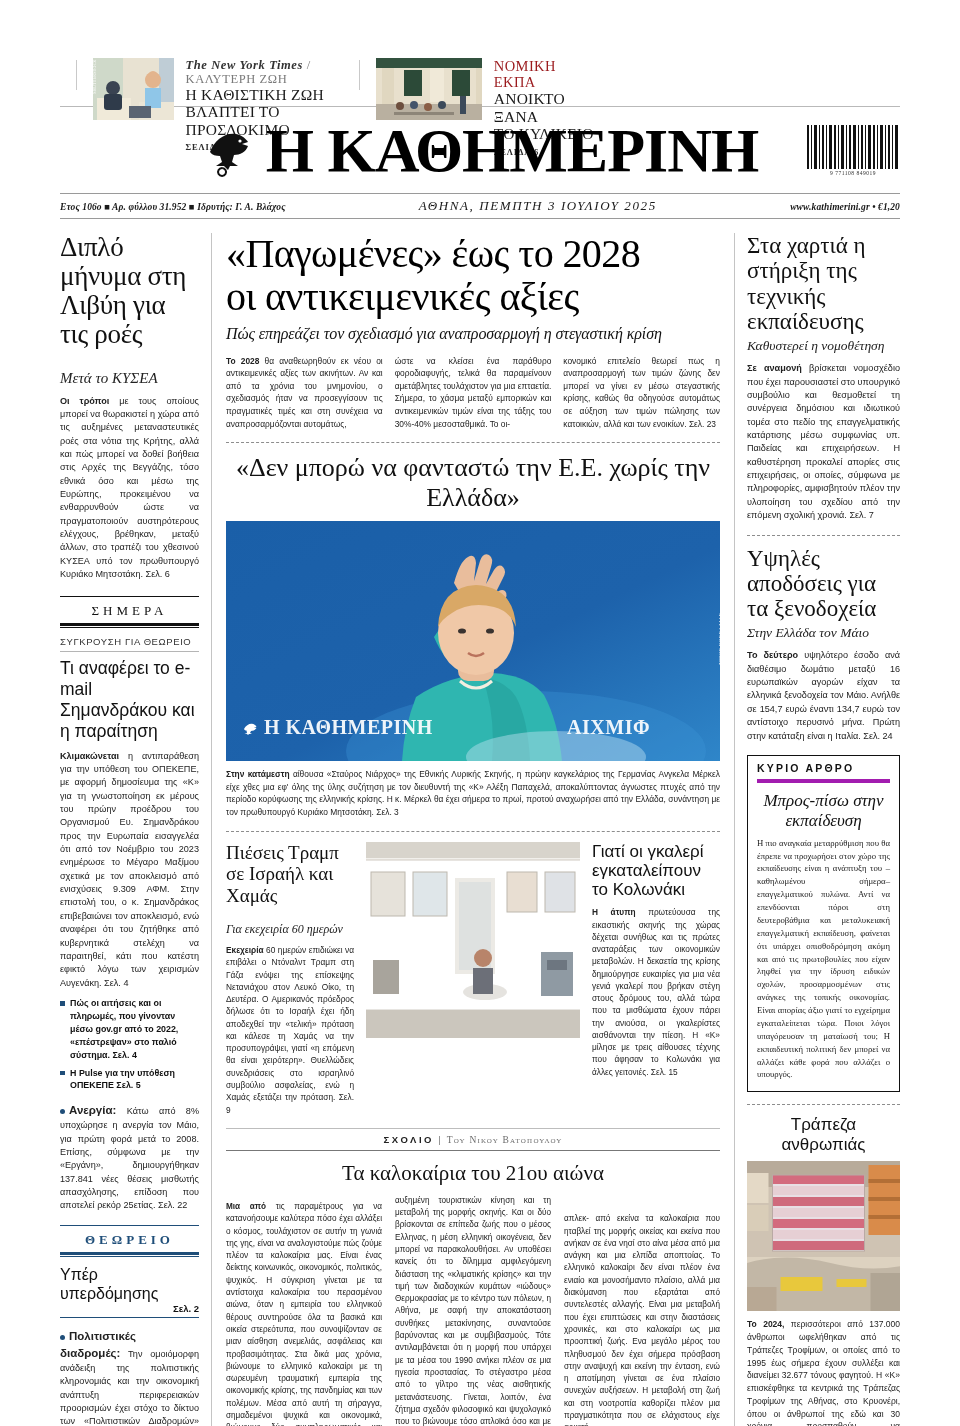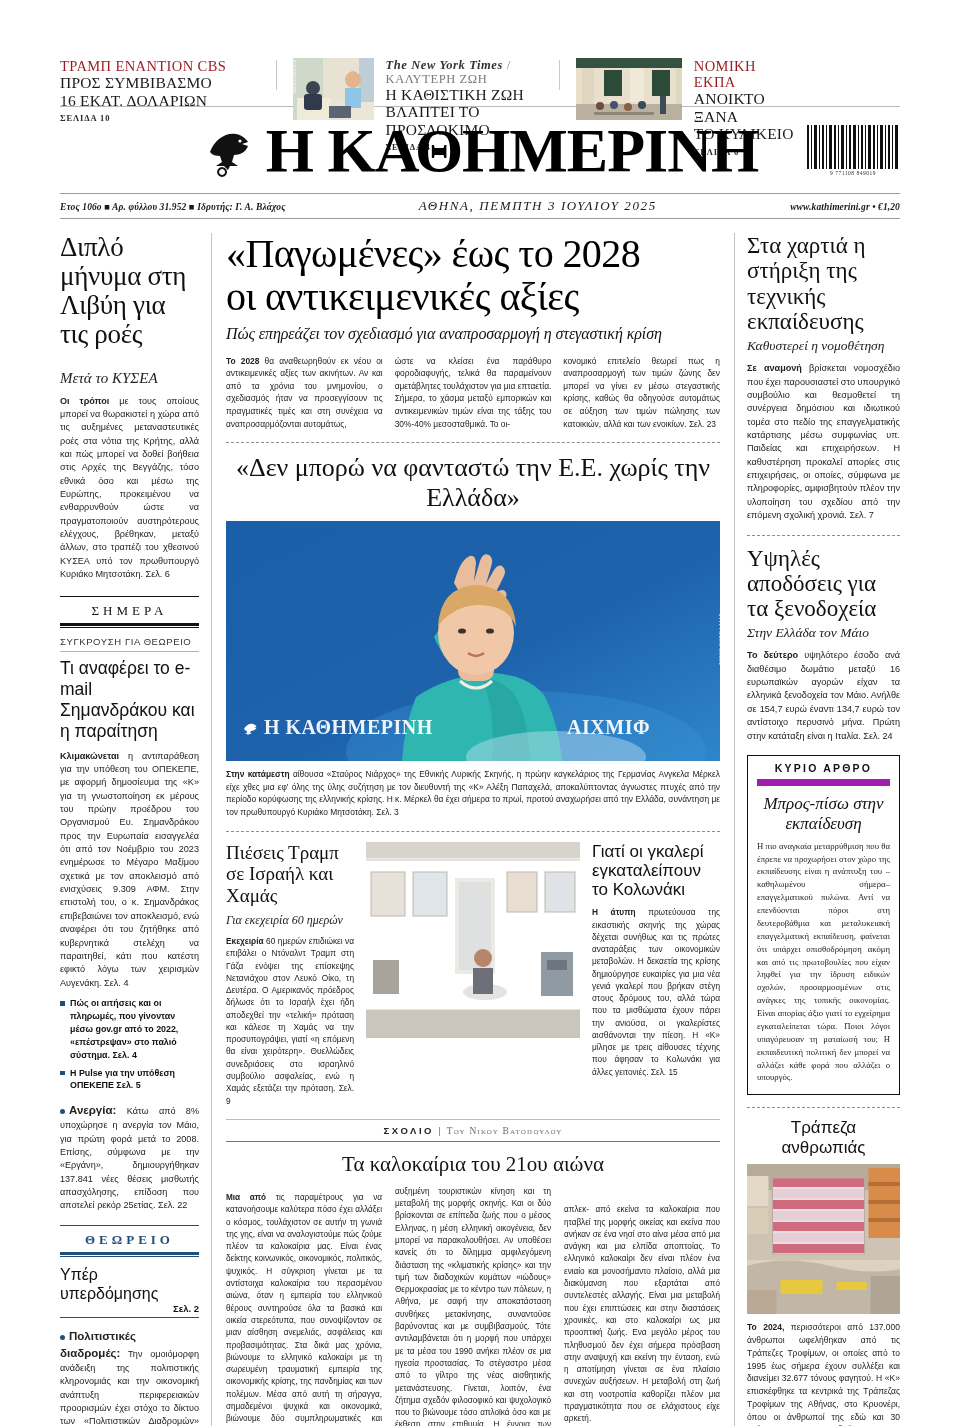--- a/index.html
+++ b/index.html
@@ -95,64 +95,56 @@
   .mp-wm2 { position:absolute; right:70px; bottom:22px; color:rgba(255,255,255,.92); font-weight:700; font-size:20px; letter-spacing:.5px; font-family:"Liberation Serif",serif;}
   .mp-credit { position:absolute; right:2px; top:92px; transform:rotate(-90deg); transform-origin:right top; font-size:5px; color:#fff; letter-spacing:.4px; white-space:nowrap;}
   .caption { font-size:8.4px; line-height:1.5; text-align:justify; font-family:"Liberation Sans", sans-serif; margin-top:7px; color:#222;}
   .caption b { font-weight:700; }
 
   .trio { display:flex; gap:12px; margin-top:10px; }
   .trio-col { width:128px; flex:none;}
   .trio-photo { flex:1; height:196px; background:#e9e4dc; position:relative; overflow:hidden; border:0;}
   .trio-head { font-size:19px; line-height:1.13; color:#111; }
   .trio-head.sans { font-family:"Liberation Sans", sans-serif; font-size:17px;}
-  .trio-sub { font-style:italic; font-size:12px; margin-top:7px; color:#222;}
+  .trio-sub { font-style:italic; font-size:12px; margin-top:16px; color:#222;}
   .trio-body { font-size:8.3px; line-height:1.48; text-align:justify; font-family:"Liberation Sans", sans-serif; margin-top:7px; color:#222;}
   .trio-body b { font-weight:700; }
 
   
   .commentwrap { border-top:1px solid #bdbdbd; margin-top:12px; padding-top:5px; }
   .comment-kicker { text-align:center; font-size:9.5px; letter-spacing:2px; color:#222; }
   .comment-kicker .sx { font-weight:700; font-family:"Liberation Sans", sans-serif; letter-spacing:2.5px;}
   .comment-kicker .by { color:#6b6b6b; font-variant:small-caps; letter-spacing:1.2px; }
   .comment-rule { border-top:1px solid #777; margin-top:5px;}
   .comment-title { text-align:center; font-size:21px; margin:10px 0 9px; color:#111;}
   .comment-cols { display:flex; gap:13px;align-items:center; }
   .comment-cols > div { flex:1; font-size:8.2px; line-height:1.5; text-align:justify; font-family:"Liberation Sans", sans-serif; color:#222;}
   .comment-cols b { font-weight:700; }
 
   
   .r-head { font-size:23px; line-height:1.1; color:#111;}
   .r-sub { font-style:italic; font-size:13.5px; margin-top:4px; color:#222;}
   .boxart { border:1px solid #111; padding:6px 9px 10px; margin-top:12px; }
-  .boxart-title { text-align:center; font-family:"Liberation Sans", sans-serif; font-weight:700; font-size:10.5px; letter-spacing:2.2px; color:#111; border-bottom:7px solid #a21caf; padding-bottom:5px; margin-bottom:8px;}
+  .boxart-title { font-family:"Liberation Sans", sans-serif; font-weight:700; font-size:10.5px; letter-spacing:2.2px; color:#111; border-bottom:4px solid #a21caf; padding-bottom:5px; margin-bottom:8px;}
   .boxart-head { text-align:center; font-style:italic; font-size:17px; line-height:1.17; color:#111; margin-bottom:6px;}
   .boxart-body { font-size:8.7px; line-height:1.48; text-align:justify; color:#222;}
 
   .tr-title { text-align:center; font-family:"Liberation Sans", sans-serif; font-size:17px; color:#111; margin-bottom:6px;}
   .tr-photo { width:100%; height:150px; background:#c8b6a4; position:relative; overflow:hidden;}
   .tr-body { font-size:8.5px; line-height:1.5; text-align:justify; font-family:"Liberation Sans", sans-serif; margin-top:7px; color:#222;}
   .tr-body b { font-weight:700; }
   .dashrule-r { border-top:1px dashed #8d8d8d; margin:12px 0 10px; }
 </style>
 </head>
 <body>
 
 <div class="page">
 
   <div class="topbar">
 
-    <div class="promo promo1">
-      <div class="promo-text">
-        <div class="promo-kicker">ΤΡΑΜΠ ΕΝΑΝΤΙΟΝ CBS</div>
-        <div class="promo-l1">ΠΡΟΣ ΣΥΜΒΙΒΑΣΜΟ</div>
-        <div class="promo-l2">16 ΕΚΑΤ. ΔΟΛΑΡΙΩΝ</div>
-        <div class="promo-page">ΣΕΛΙΔΑ 10</div>
-      </div>
-    </div>
 
     <div class="vr"></div>
 
     <div class="promo promo2">
       <div class="promo-img">
         <svg width="118" height="62" viewBox="0 0 118 62">
           <rect width="118" height="62" fill="#d7dee2"></rect>
           <rect x="0" y="0" width="30" height="62" fill="#cfd9c9"></rect>
           <rect x="30" y="0" width="36" height="62" fill="#e8e2d2"></rect>
           <rect x="66" y="0" width="24" height="62" fill="#bfcdd6"></rect>

